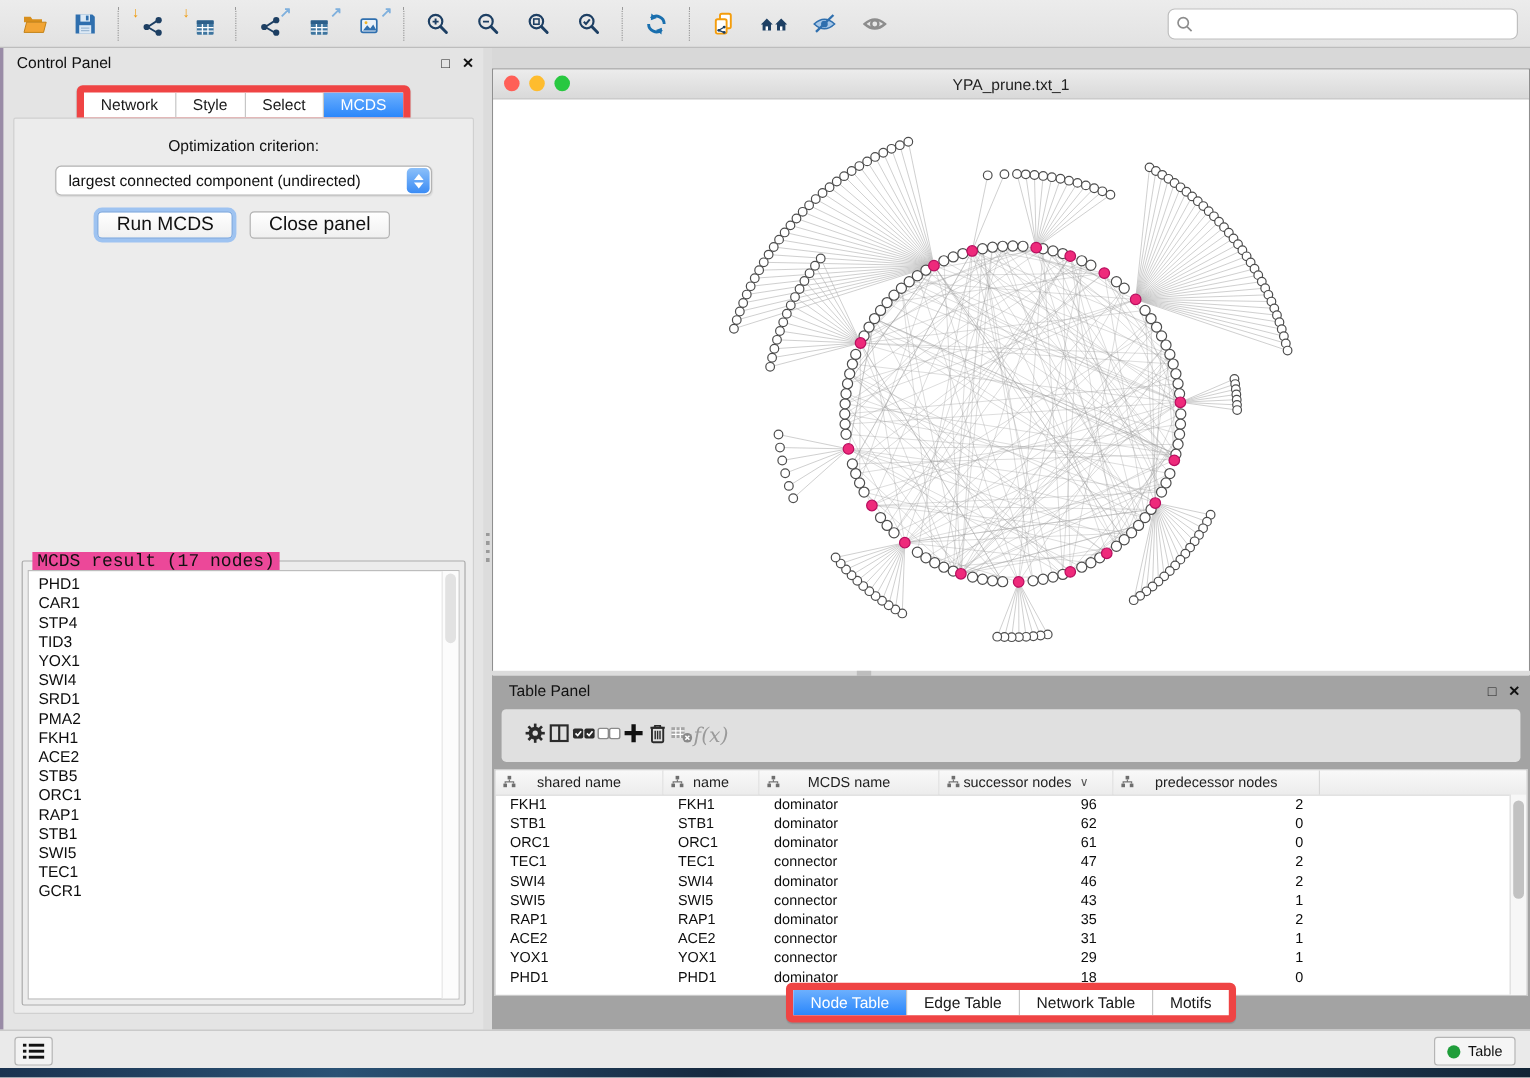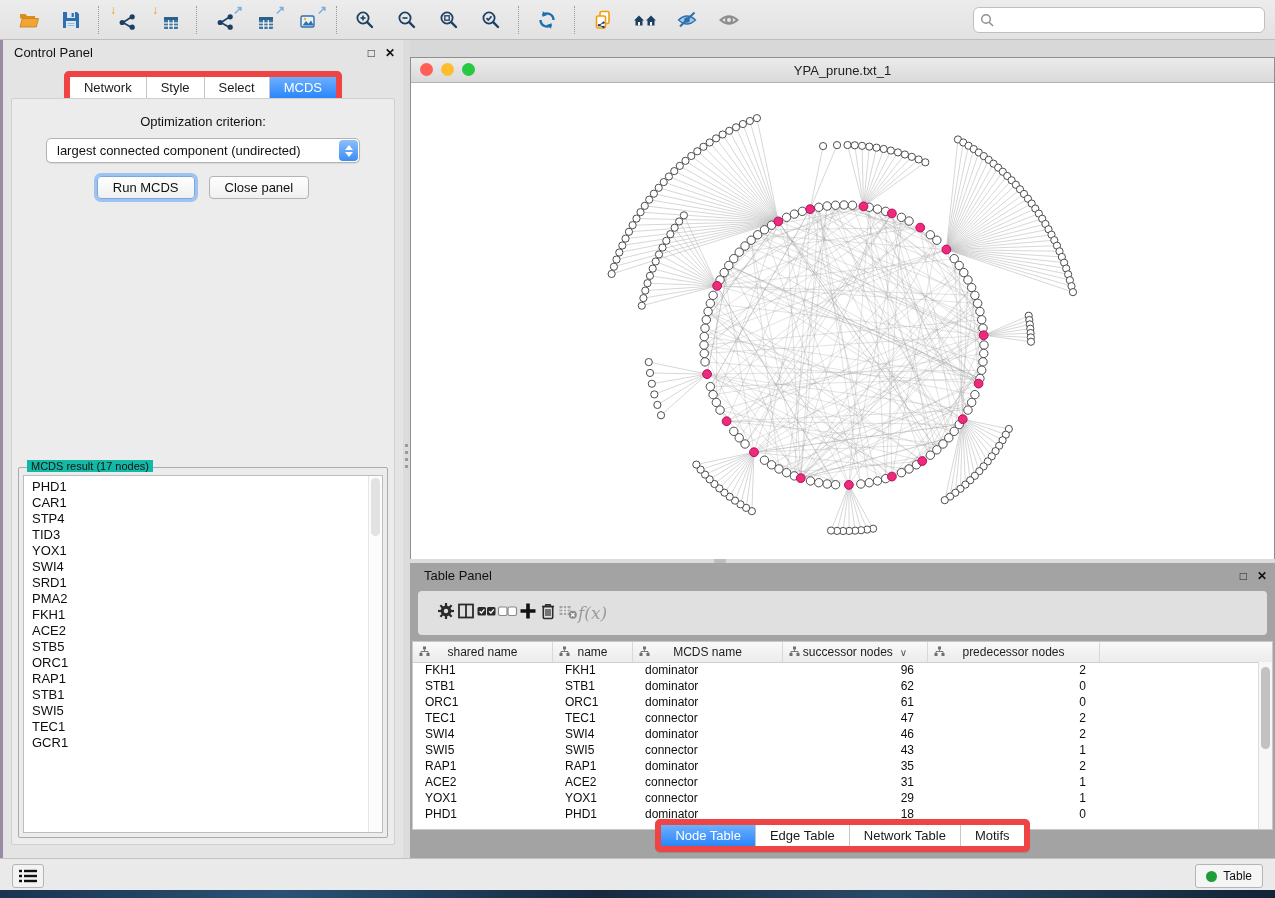--- a/index.html
+++ b/index.html
@@ -43,25 +43,25 @@
   #opt-label{text-align:center;margin-top:15px;font-size:13px;color:#111;}
   #combo{position:relative;margin:9px auto 0;width:312px;height:23px;background:#fff;
     border:1px solid #b3b3b3;border-radius:5px;box-shadow:0 1px 1px rgba(0,0,0,.08);}
   #combo-value{font-size:13px;color:#111;line-height:23px;padding-left:10px;white-space:nowrap;overflow:hidden;}
   #combo-spin{position:absolute;right:1px;top:1px;width:19px;height:21px;border-radius:4px;
     background:linear-gradient(#8cc0f9,#3b8cf5);display:flex;flex-direction:column;align-items:center;justify-content:center;gap:2px;}
   #combo-spin i{display:block;width:0;height:0;border-left:4px solid transparent;border-right:4px solid transparent;}
   #combo-spin .up{border-bottom:5px solid #fff;}
   #combo-spin .dn{border-top:5px solid #fff;}
   #cp-buttons{display:flex;justify-content:center;gap:14px;margin-top:13px;}
-  .btn{height:23px;padding:0 15px;font-size:13px;color:#111;background:linear-gradient(#ffffff,#f0f0f0);
+  .btn{height:23px;padding:0 15px;font-size:16px;color:#111;background:linear-gradient(#ffffff,#f0f0f0);
     border:1px solid #b3b3b3;border-radius:4px;display:flex;align-items:center;font-family:"Liberation Sans",sans-serif;}
   .btn.focused{box-shadow:0 0 0 3px rgba(106,168,245,.6);border-color:#78a7e2;}
   #mcds-group{position:absolute;left:6px;right:6px;top:368px;bottom:6px;border:1px solid #ababab;border-radius:2px;}
-  #mcds-group-title{position:absolute;top:-8px;left:8px;background:#14b8a6;padding:0 4px;font-size:11px;color:#111;}
+  #mcds-group-title{position:absolute;top:-8px;left:8px;background:#ec4899;padding:0 4px;font-size:15px;color:#111;font-family:Liberation Mono, monospace;}
   #mcds-list{position:absolute;left:4px;right:4px;top:7px;bottom:4px;background:#fff;
     border:1px solid #bdbdbd;overflow:hidden;padding:3px 0 0 8px;font-size:13px;line-height:16px;color:#0d0d0d;}
   #mcds-scroll{position:absolute;right:5px;top:8px;bottom:5px;width:13px;background:#fcfcfc;border-left:1px solid #e6e6e6;}
   #mcds-scroll .thumb{width:9px;height:58px;margin:2px auto 0;background:#e2e2e2;border-radius:5px;}
 
   
   #v-splitter{position:absolute;left:403px;top:40px;width:7px;height:818px;background:#dcdcdc;}
   #v-splitter .grip{position:absolute;left:2px;top:404px;width:3px;height:26px;
     background:repeating-linear-gradient(#9a9a9a 0 3px,transparent 3px 7px);}
   #h-splitter{position:absolute;left:410px;top:559px;width:865px;height:4px;background:#dcdcdc;}

